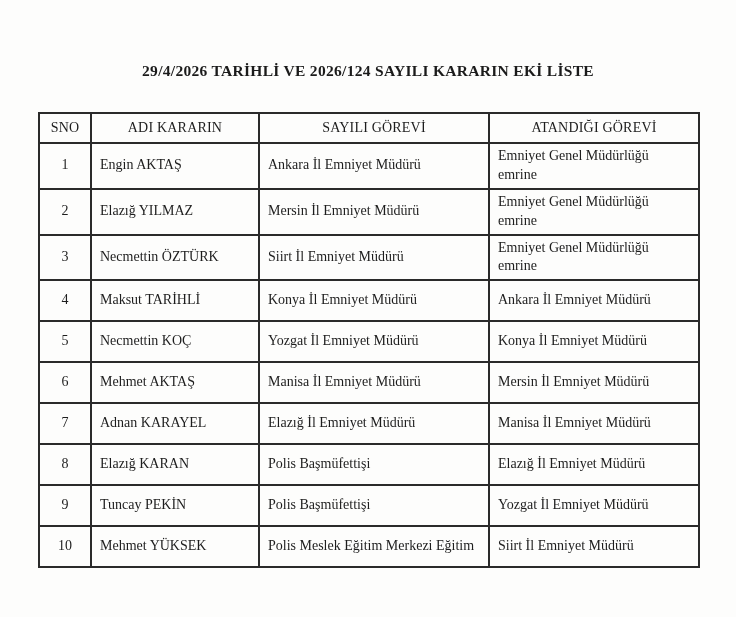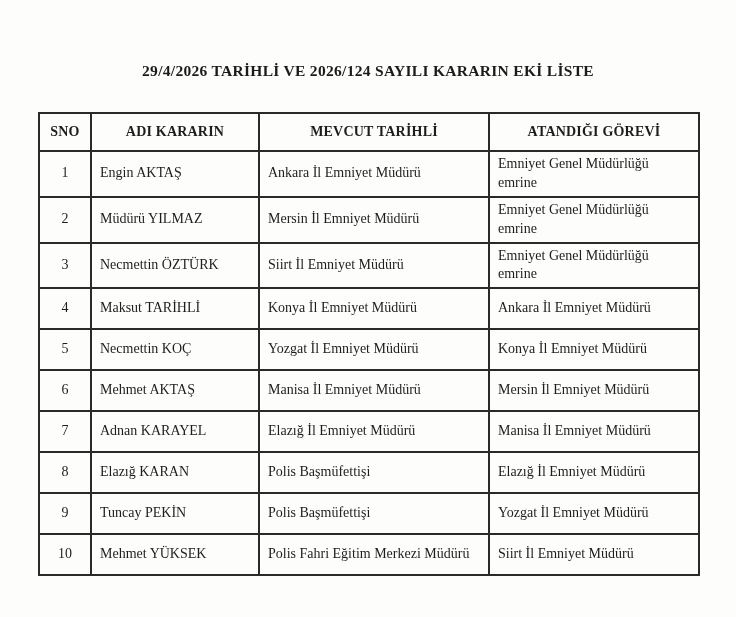--- a/index.html
+++ b/index.html
@@ -42,23 +42,23 @@
     color: #1d1d1d;
   }
 
   table.appendix th,
   table.appendix td {
     border: 2px solid #2a2a2a;
     vertical-align: middle;
   }
 
   table.appendix th {
-    height: 38px;
+    height: 30px;
     font-size: 14px;
-    font-weight: bold;
+    font-weight: normal;
     text-align: center;
     letter-spacing: 0.2px;
   }
 
   table.appendix td {
     height: 41px;
     padding: 3px 8px;
     line-height: 1.35;
   }
 
@@ -87,34 +87,34 @@
     <colgroup>
       <col class="c-sno">
       <col class="c-name">
       <col class="c-curr">
       <col class="c-assg">
     </colgroup>
     <thead>
       <tr>
         <th>SNO</th>
         <th>ADI KARARIN</th>
-        <th>MEVCUT TARİHLİ</th>
+        <th>SAYILI GÖREVİ</th>
         <th>ATANDIĞI GÖREVİ</th>
       </tr>
     </thead>
     <tbody>
         <tr>
     <td class="cell-sno">1</td>
     <td class="cell-name">Engin AKTAŞ</td>
     <td class="cell-curr">Ankara İl Emniyet Müdürü</td>
     <td class="cell-assg">Emniyet Genel Müdürlüğü emrine</td>
   </tr>
         <tr>
     <td class="cell-sno">2</td>
-    <td class="cell-name">Müdürü YILMAZ</td>
+    <td class="cell-name">Elazığ YILMAZ</td>
     <td class="cell-curr">Mersin İl Emniyet Müdürü</td>
     <td class="cell-assg">Emniyet Genel Müdürlüğü emrine</td>
   </tr>
         <tr>
     <td class="cell-sno">3</td>
     <td class="cell-name">Necmettin ÖZTÜRK</td>
     <td class="cell-curr">Siirt İl Emniyet Müdürü</td>
     <td class="cell-assg">Emniyet Genel Müdürlüğü emrine</td>
   </tr>
         <tr>
@@ -149,19 +149,19 @@
   </tr>
         <tr>
     <td class="cell-sno">9</td>
     <td class="cell-name">Tuncay PEKİN</td>
     <td class="cell-curr">Polis Başmüfettişi</td>
     <td class="cell-assg">Yozgat İl Emniyet Müdürü</td>
   </tr>
         <tr>
     <td class="cell-sno">10</td>
     <td class="cell-name">Mehmet YÜKSEK</td>
-    <td class="cell-curr">Polis Fahri Eğitim Merkezi Müdürü</td>
+    <td class="cell-curr">Polis Meslek Eğitim Merkezi Eğitim</td>
     <td class="cell-assg">Siirt İl Emniyet Müdürü</td>
   </tr>
       </tbody>
   </table>
 
 </div>
 
 </body></html>

